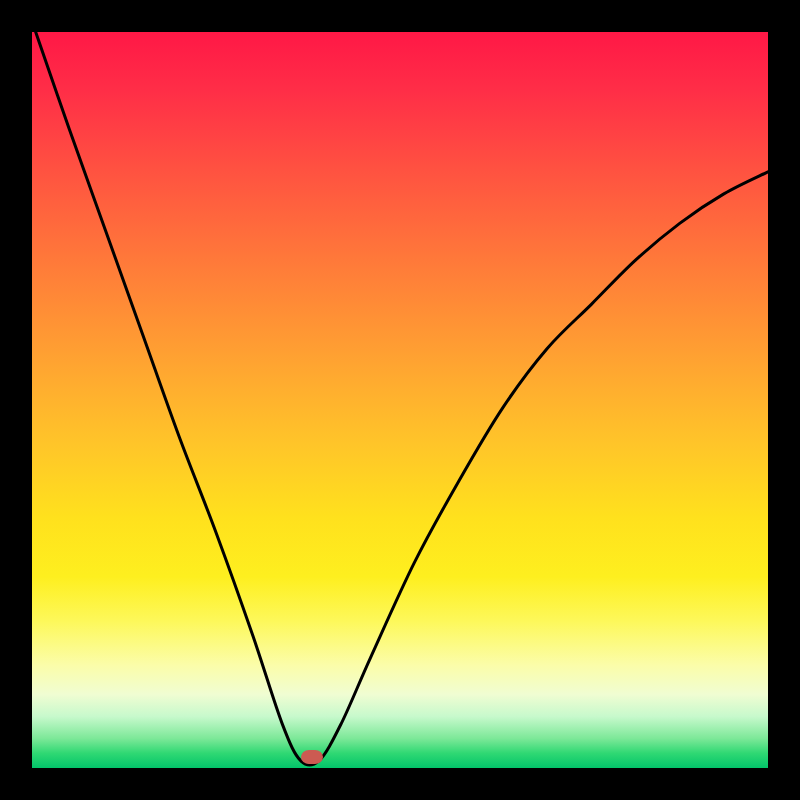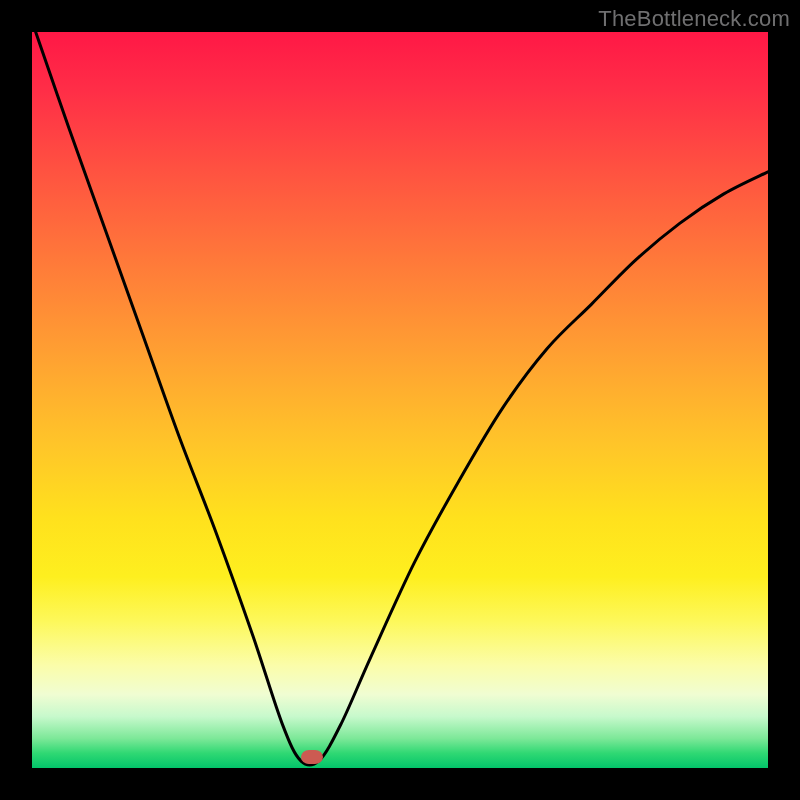--- a/index.html
+++ b/index.html
@@ -75,21 +75,20 @@
     height: 14px;
     border-radius: 8px / 7px;
     background: #cc5b52;
     transform: translate(-50%, -50%);
   }
 </style>
 </head>
 <body>
 
 <div class="frame">
-  <div class="watermark">TheBottleneck.com</div>
 
   <div class="plot">
     <div class="gradient-bg"></div>
 
     <svg class="curve-svg" viewBox="0 0 736 736" preserveAspectRatio="none">
       <path id="curve-path" d="M 3.68 0.00 C 9.20 15.95, 25.15 62.56, 36.80 95.68 C 48.45 128.80, 61.33 164.37, 73.60 198.72 C 85.87 233.07, 98.13 267.41, 110.40 301.76 C 122.67 336.11, 134.93 371.68, 147.20 404.80 C 159.47 437.92, 171.73 467.36, 184.00 500.48 C 196.27 533.60, 209.76 571.63, 220.80 603.52 C 231.84 635.41, 242.27 670.99, 250.24 691.84 C 258.21 712.69, 262.51 722.51, 268.64 728.64 C 274.77 734.77, 280.29 734.77, 287.04 728.64 C 293.79 722.51, 300.53 709.01, 309.12 691.84 C 317.71 674.67, 326.29 652.59, 338.56 625.60 C 350.83 598.61, 368.00 559.36, 382.72 529.92 C 397.44 500.48, 412.16 474.72, 426.88 448.96 C 441.60 423.20, 456.32 397.44, 471.04 375.36 C 485.76 353.28, 500.48 333.65, 515.20 316.48 C 529.92 299.31, 544.64 287.04, 559.36 272.32 C 574.08 257.60, 588.80 241.65, 603.52 228.16 C 618.24 214.67, 632.96 202.40, 647.68 191.36 C 662.40 180.32, 677.12 170.51, 691.84 161.92 C 706.56 153.33, 728.64 143.52, 736.00 139.84" fill="none" stroke="#000000" stroke-width="3" stroke-linecap="round" stroke-linejoin="round"></path>
     </svg>
 
     <div id="marker" class="marker" style="left: 279.68px; top: 724.96px; background: rgb(204, 91, 82);"></div>
   </div>

